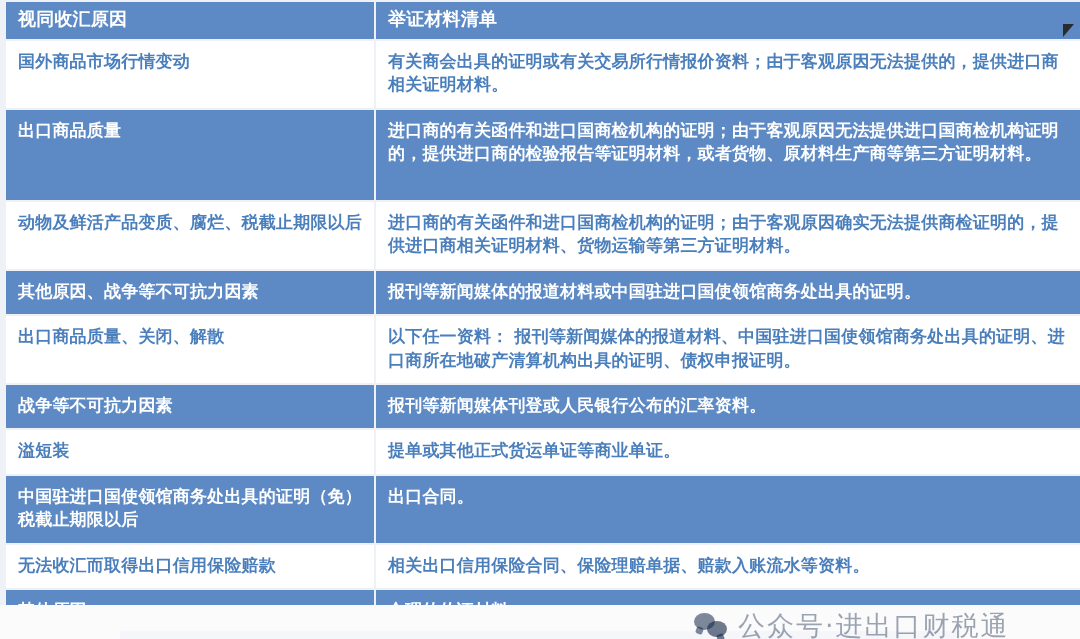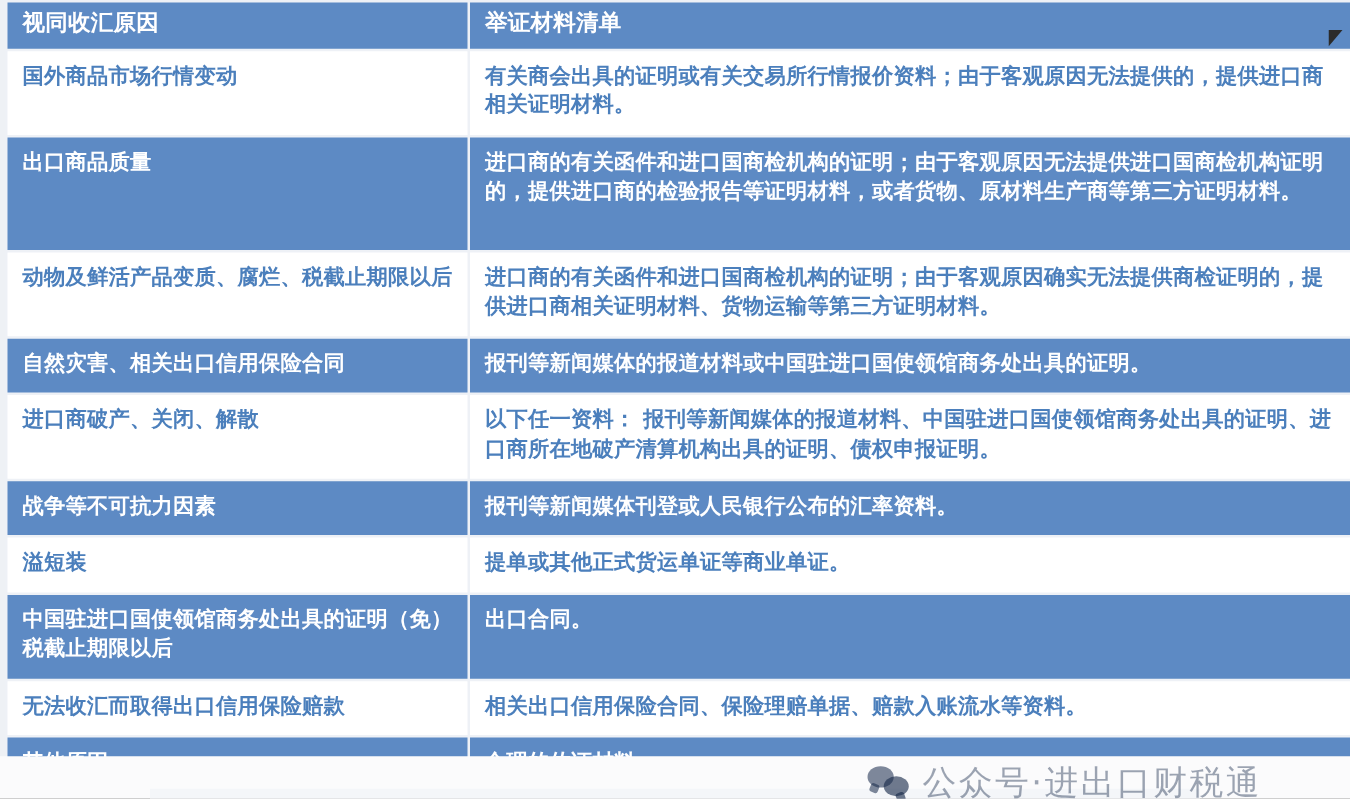--- a/index.html
+++ b/index.html
@@ -11,21 +11,21 @@
     width: 1080px;
     height: 639px;
     overflow: hidden;
     font-family: "DejaVu Sans", "Liberation Sans", sans-serif;
   }
 
   .page {
     position: relative;
     width: 1080px;
     height: 639px;
-    background: #737373;
+    background: #fdba74;
     overflow: hidden;
   }
 
   
   .table-wrap {
     position: absolute;
     left: 0;
     top: 0;
     width: 1080px;
     background: #f2f4f7;
@@ -198,26 +198,26 @@
           <td class="cell col-reason">出口商品质量</td>
           <td class="cell col-evidence">进口商的有关函件和进口国商检机构的证明；由于客观原因无法提供进口国商检机构证明的，提供进口商的检验报告等证明材料，或者货物、原材料生产商等第三方证明材料。</td>
         </tr>
 
         <tr class="band-white h-2line">
           <td class="cell col-reason">动物及鲜活产品变质、腐烂、税截止期限以后</td>
           <td class="cell col-evidence">进口商的有关函件和进口国商检机构的证明；由于客观原因确实无法提供商检证明的，提供进口商相关证明材料、货物运输等第三方证明材料。</td>
         </tr>
 
         <tr class="band-blue h-1line">
-          <td class="cell col-reason">自然灾害、相关出口信用保险合同</td>
+          <td class="cell col-reason">其他原因、战争等不可抗力因素</td>
           <td class="cell col-evidence">报刊等新闻媒体的报道材料或中国驻进口国使领馆商务处出具的证明。</td>
         </tr>
 
         <tr class="band-white h-2line">
-          <td class="cell col-reason">进口商破产、关闭、解散</td>
+          <td class="cell col-reason">出口商品质量、关闭、解散</td>
           <td class="cell col-evidence">以下任一资料： 报刊等新闻媒体的报道材料、中国驻进口国使领馆商务处出具的证明、进口商所在地破产清算机构出具的证明、债权申报证明。</td>
         </tr>
 
         <tr class="band-blue h-1line">
           <td class="cell col-reason">战争等不可抗力因素</td>
           <td class="cell col-evidence">报刊等新闻媒体刊登或人民银行公布的汇率资料。</td>
         </tr>
 
         <tr class="band-white h-1line">
           <td class="cell col-reason">溢短装</td>

